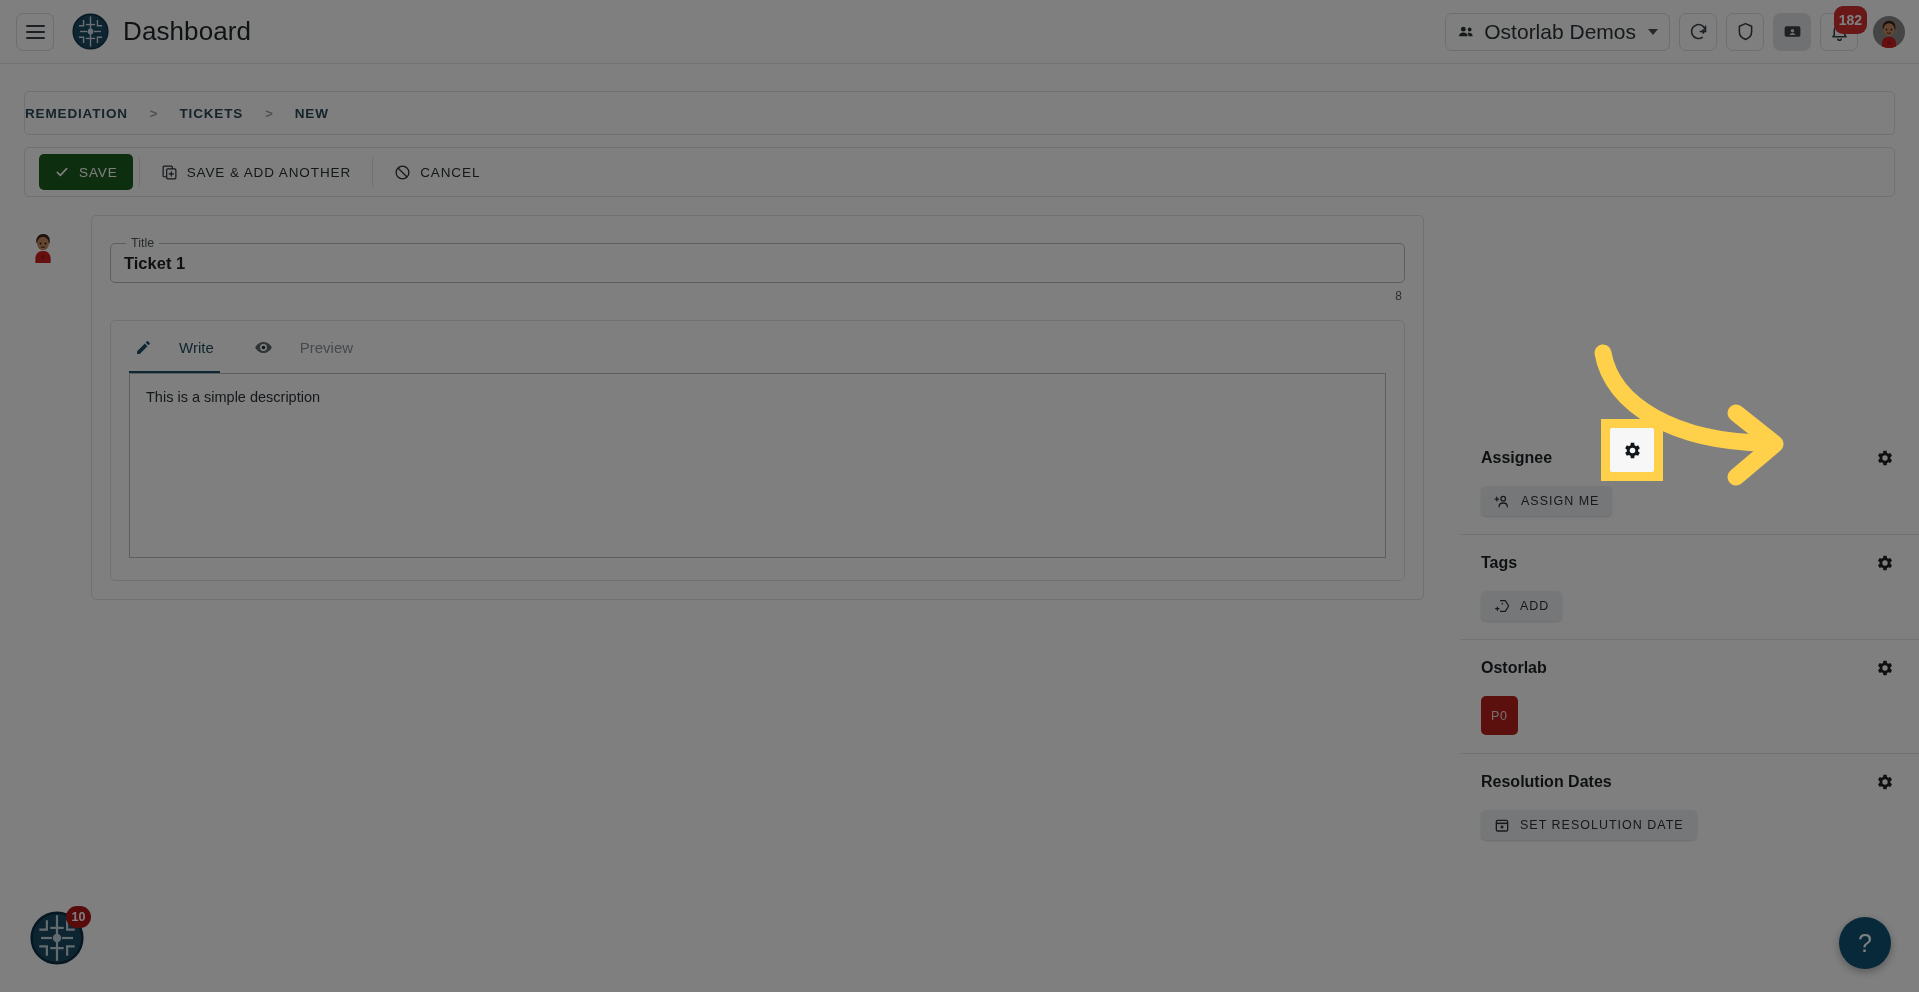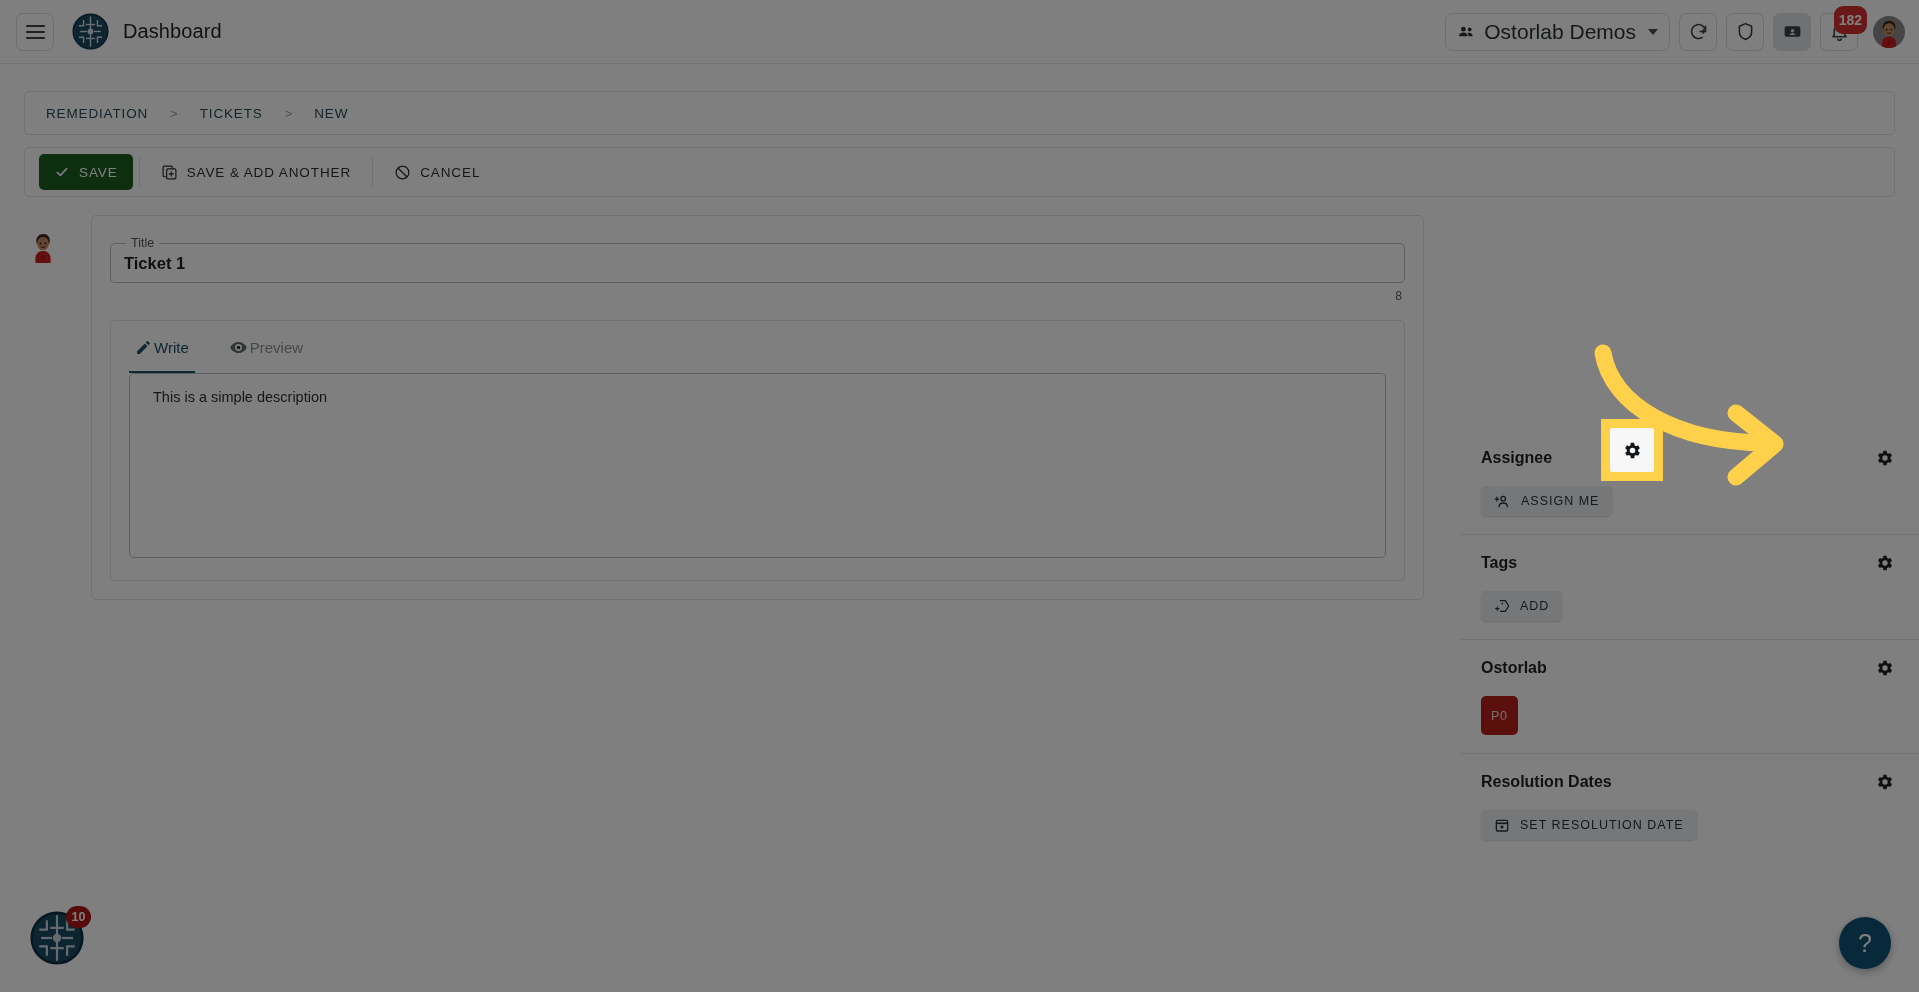--- a/index.html
+++ b/index.html
@@ -40,21 +40,21 @@
     background: #fff;
     display: flex; flex-direction: column;
     align-items: center; justify-content: center; gap: 4px;
     cursor: pointer;
   }
   .hamburger-btn span { display:block; width: 19px; height: 2px; background: #3c4347; border-radius:1px; }
 
   .brand-logo { margin-left: 18px; width: 37px; height: 37px; flex: 0 0 auto; }
   .page-title {
     margin-left: 14px;
-    font-size: 20px; color: #1f2427; font-weight: 400;
+    font-size: 26px; color: #1f2427; font-weight: 400;
     letter-spacing: 0.1px;
   }
 
   .header-right {
     margin-left: auto; margin-right: 14px;
     display: flex; align-items: center; gap: 9px;
   }
   .org-select {
     height: 38px; min-width: 168px;
     border: 1px solid #d8dcdf; border-radius: 7px;
@@ -89,22 +89,22 @@
     flex: 0 0 auto;
   }
 
   
   #breadcrumb-bar {
     position:absolute; top: 91px; left: 24px;
     width: 1871px; height: 44px;
     border: 1px solid #e0e3e5; border-radius: 5px;
     background: #fff;
     display:flex; align-items:center;
-    padding-left: 21px;
     z-index: 10;
+    font-weight: bold;
   }
   .crumb {
     font-size: 13.5px; letter-spacing: 0.85px;
     color: #2c4856; text-transform: uppercase;
     cursor: pointer; text-decoration: none;
   }
   .crumb.current { cursor: default; }
   .crumb-sep { margin: 0 22px; color: #9aa3a8; font-size: 13px; }
 
   
@@ -169,35 +169,35 @@
   }
 
   #editor-card {
     margin-top: 17px;
     border: 1px solid #e0e3e5; border-radius: 5px;
     background:#fff;
     padding: 0 18px 18px 18px;
   }
   .editor-tabs { display:flex; align-items:center; gap: 40px; height: 52px; padding-left: 6px; }
   .etab {
-    display:flex; align-items:center; gap: 2px;
+    display:flex; align-items:center; gap: 27px;
     height: 52px; cursor:pointer;
     font-size: 15px; color:#8b9297;
     position: relative;
     text-align: right;
   }
   .etab.active { color:#1d4e63; }
   .etab.active::after {
     content:""; position:absolute; left:-6px; right:-6px; bottom: 0;
     height: 2.5px; background:#1d4e63;
   }
   .editor-textarea {
     width: 100%; height: 185px;
-    border: 1px solid #b9bfc3; border-radius: 5px;
-    padding: 13px 23px;
+    border: 1px solid #b9bfc3; border-radius: 0;
+    padding: 13px 16px;
     font-size: 14.5px; color:#2b3135;
     font-family: "Liberation Sans", sans-serif;
     resize: none; outline: none; background:#fff;
     line-height: 1.4;
   }
 
   
   #right-sidebar {
     position:absolute; top: 215px; left: 1437px;
     width: 458px;

